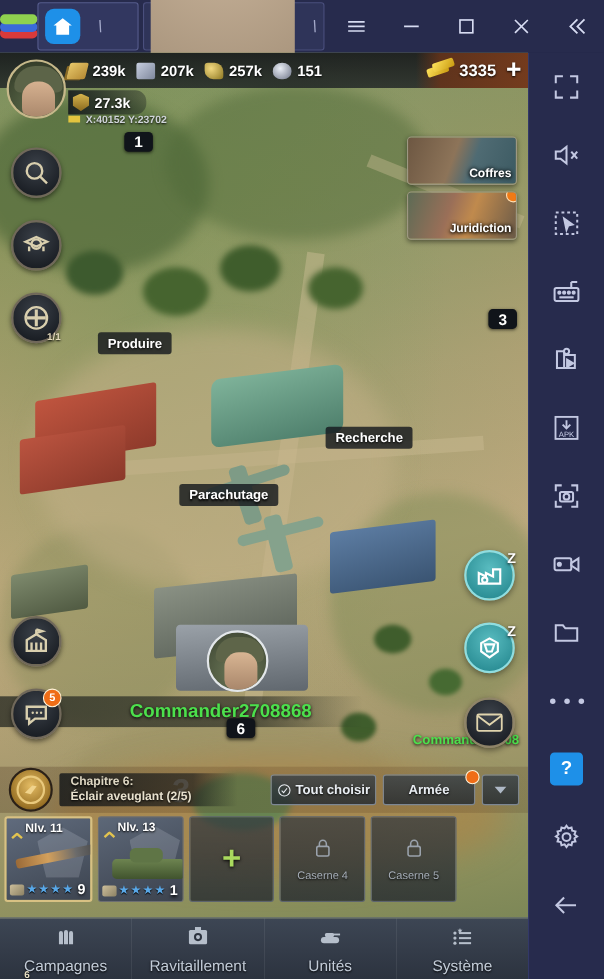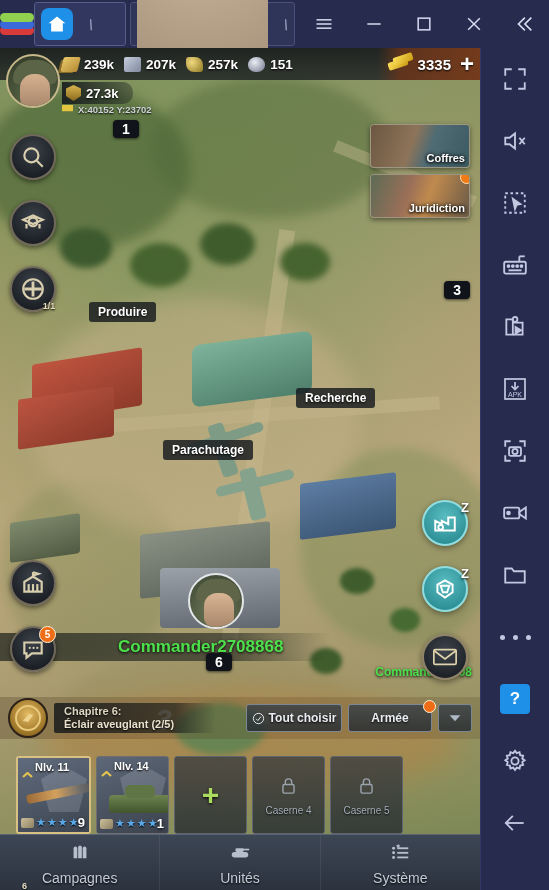--- a/index.html
+++ b/index.html
@@ -225,21 +225,21 @@
     background: linear-gradient(180deg, rgba(52,62,72,.78), rgba(32,40,48,.8));
     text-shadow:0 1px 2px #000; position:relative;
   }
   .qbtn.choose { margin-left:auto; width:96px; }
   .qbtn.choose svg { width:13px; height:13px; stroke:#e9edf2; fill:none; stroke-width:1.8; margin-right:4px;}
   .qbtn.army { margin-left:6px; width:84px; }
   .qbtn.caret { margin-left:6px; margin-right:8px; width:34px; }
   .qbtn.caret svg { width:16px; height:16px; fill:#aeb9c6; }
 
   
-  .cardrow { position:absolute; left:0; bottom:56px; width:424px; height:92px; z-index:20; display:flex; align-items:flex-end; padding:0 16px;}
+  .cardrow { position:absolute; left:0; bottom:56px; width:424px; height:92px; z-index:20; display:flex; align-items:flex-start; padding:0 4px;}
   .card {
     width:90px; height:78px; margin-right:5px; border-radius:3px; position:relative; overflow:hidden;
     border:1px solid #6c6e72;
     background: linear-gradient(160deg, #5a6475 0%, #49515f 55%, #3c434e 100%);
   }
   .card.sel { border:2px solid #d8c183; width:92px; }
   .card.empty, .card.locked {
     background: linear-gradient(180deg, rgba(48,54,62,.72), rgba(34,39,46,.78));
     border:1px solid #5d646e; display:flex; align-items:center; justify-content:center; flex-direction:column;
   }
@@ -572,21 +572,21 @@
       </div>
 
       <div class="card">
         <div class="art" style="background:linear-gradient(160deg,#5d6878 0%,#49515f 60%,#3c434e 100%);"></div>
         <div class="emblem"></div>
         <div style="position:absolute;left:12px;top:38px;width:66px;height:18px;background:linear-gradient(180deg,#6d8450,#41542e);border-radius:4px;"></div>
         <div style="position:absolute;left:28px;top:28px;width:30px;height:13px;background:#5f7546;border-radius:5px;"></div>
         <span class="chev"><svg viewBox="0 0 11 6">
               <polyline points="1,5 5.5,1 10,5"></polyline>
             </svg></span>
-        <span class="lvl">Nlv. 14</span>
+        <span class="lvl">Nlv. 13</span>
         <div class="stars">
           <span class="ctype"></span>
           <span class="st">★</span>
             <span class="st">★</span>
             <span class="st">★</span>
             <span class="st">★</span>
         </div>
         <span class="qty">1</span>
       </div>
 
@@ -615,20 +615,29 @@
       <div class="navitem">
         <svg viewBox="0 0 24 24">
             <path d="M5 9 a2 2 0 0 1 4 0 v11 H5 Z"></path>
             <path d="M10 8 a2 2 0 0 1 4 0 v12 h-4 Z"></path>
             <path d="M15 9 a2 2 0 0 1 4 0 v11 h-4 Z"></path>
           </svg>
         <span>Campagnes</span>
       </div>
       <div class="navitem">
         <svg viewBox="0 0 24 24">
+            <rect x="3" y="6" width="18" height="14" rx="1.5"></rect>
+            <circle cx="12" cy="13" r="4" fill="#2c333f"></circle>
+            <circle cx="12" cy="13" r="2"></circle>
+            <rect x="9" y="3" width="6" height="3"></rect>
+          </svg>
+        <span>Ravitaillement</span>
+      </div>
+      <div class="navitem">
+        <svg viewBox="0 0 24 24">
             <rect x="3" y="13" width="18" height="6" rx="3"></rect>
             <rect x="7" y="9" width="9" height="4" rx="1.5"></rect>
             <rect x="14" y="9.5" width="8" height="1.8"></rect>
           </svg>
         <span>Unités</span>
       </div>
       <div class="navitem">
         <svg viewBox="0 0 24 24">
             <circle cx="5" cy="9" r="1.6"></circle>
             <circle cx="5" cy="14" r="1.6"></circle>

